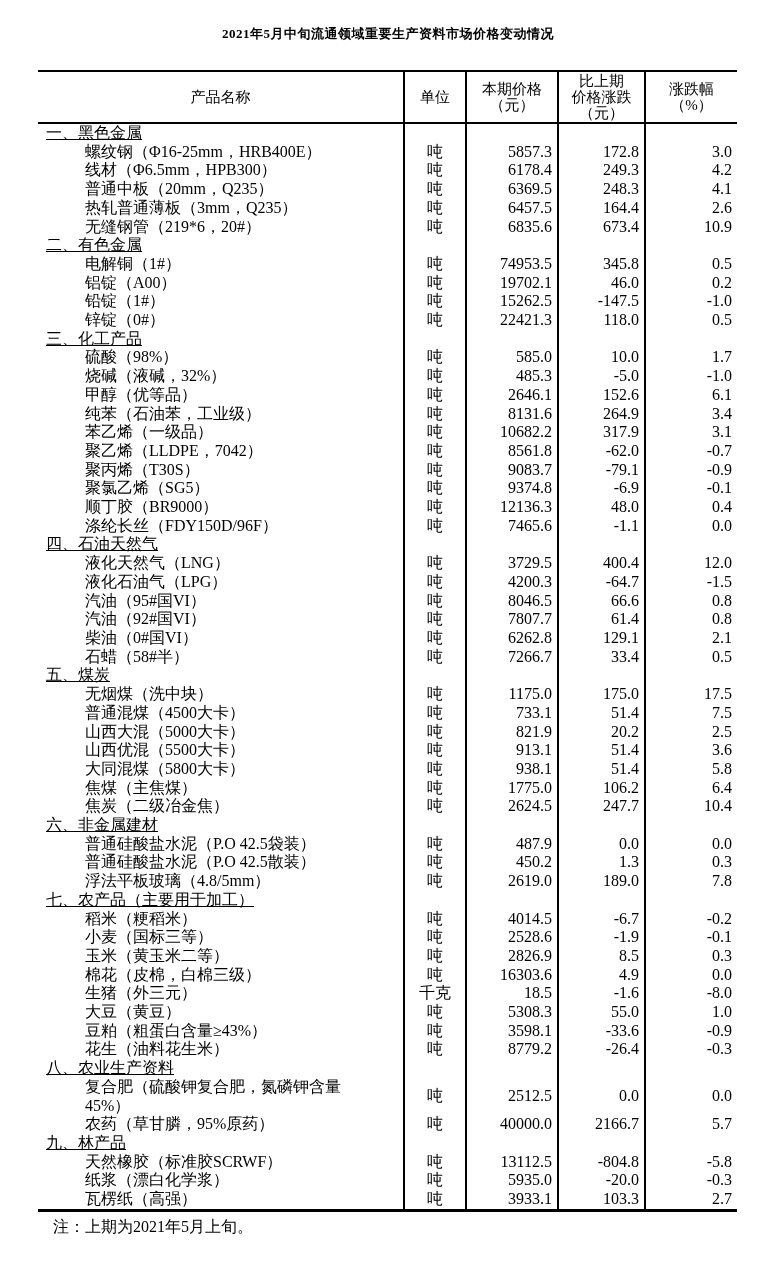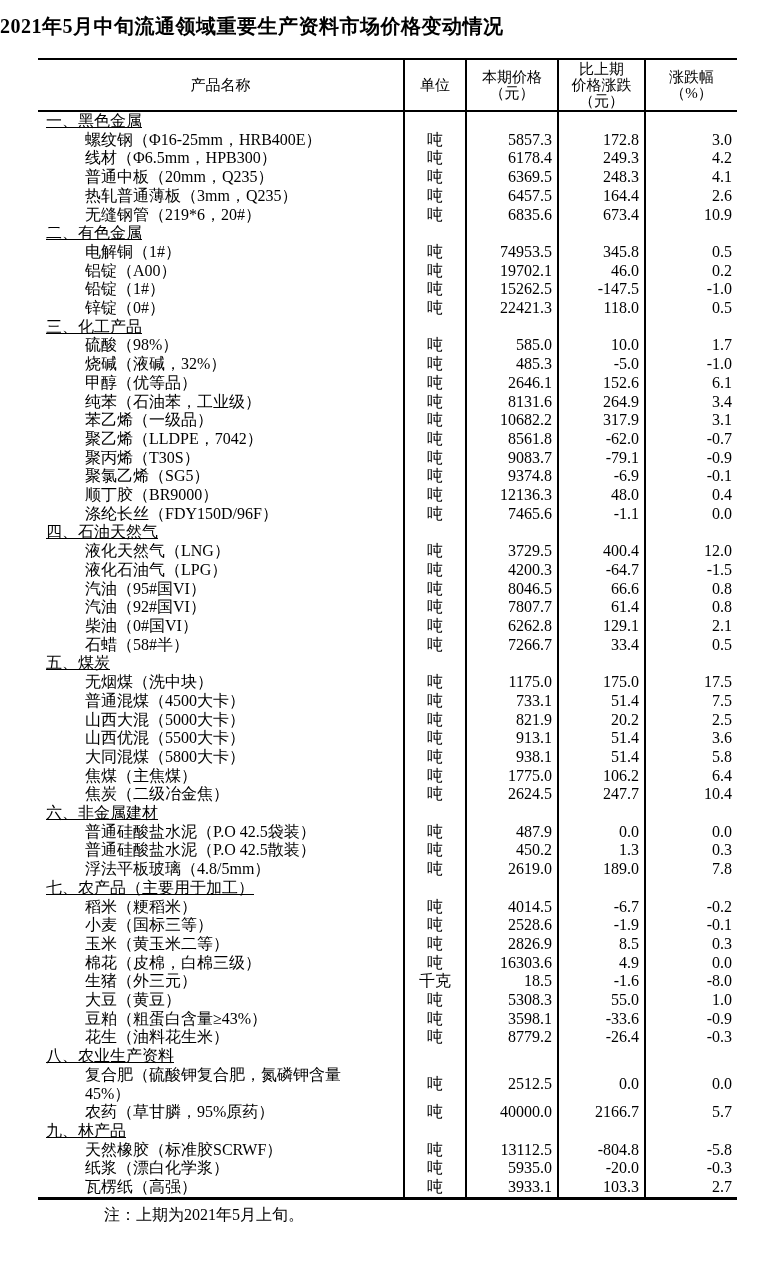--- a/index.html
+++ b/index.html
@@ -3,22 +3,22 @@
 <meta charset="utf-8">
 <style>
   html, body { margin: 0; padding: 0; }
   body {
     width: 776px; height: 1264px;
     background: #ffffff; color: #000000;
     font-family: "Liberation Serif", "DejaVu Serif", serif;
     overflow: hidden;
   }
   .title {
-    margin: 0; padding-top: 13px; height: 19px;
-    font-size: 20px; font-weight: bold;
+    margin: 12px; padding-top: 13px; height: 19px;
+    text-align: center; font-size: 13px; font-weight: bold;
     letter-spacing: 0.5px;
   }
   table.price-table {
     margin: 26px 0 0 38px;
     width: 699px; table-layout: fixed;
     border-collapse: collapse;
     border-top: 2px solid #000;
     border-bottom: 3px solid #000;
     font-size: 16px;
   }
@@ -30,21 +30,21 @@
   td {
     padding: 0; line-height: 18.7px; vertical-align: middle;
     overflow: hidden;
   }
   th + th, td + td { border-left: 2px solid #000; }
   td.name { padding-left: 47px; white-space: pre-line; }
   tr.section-row td.name { padding-left: 8px; text-decoration: underline; }
   td.unit { text-align: center; }
   td.num { text-align: right; padding-right: 5px; }
   .note {
-    margin: 5px 0 0 104px; font-size: 16px; line-height: 19px;
+    margin: 5px 0 0 53px; font-size: 16px; line-height: 19px;
   }
 </style>
 </head>
 <body>
 
 <h1 class="title">2021年5月中旬流通领域重要生产资料市场价格变动情况</h1>
 
 <table class="price-table">
   <colgroup>
     <col style="width:366px">

